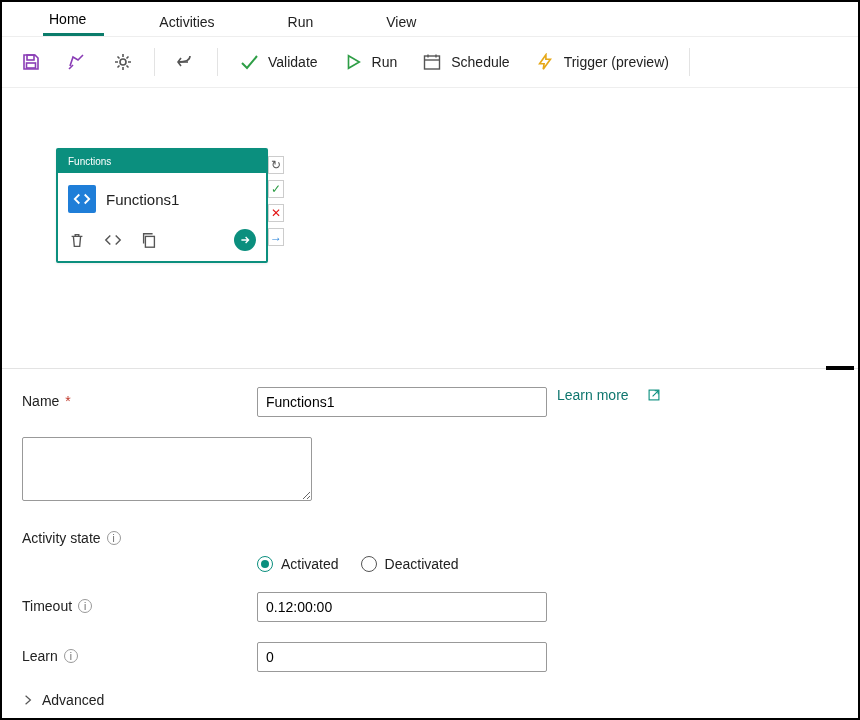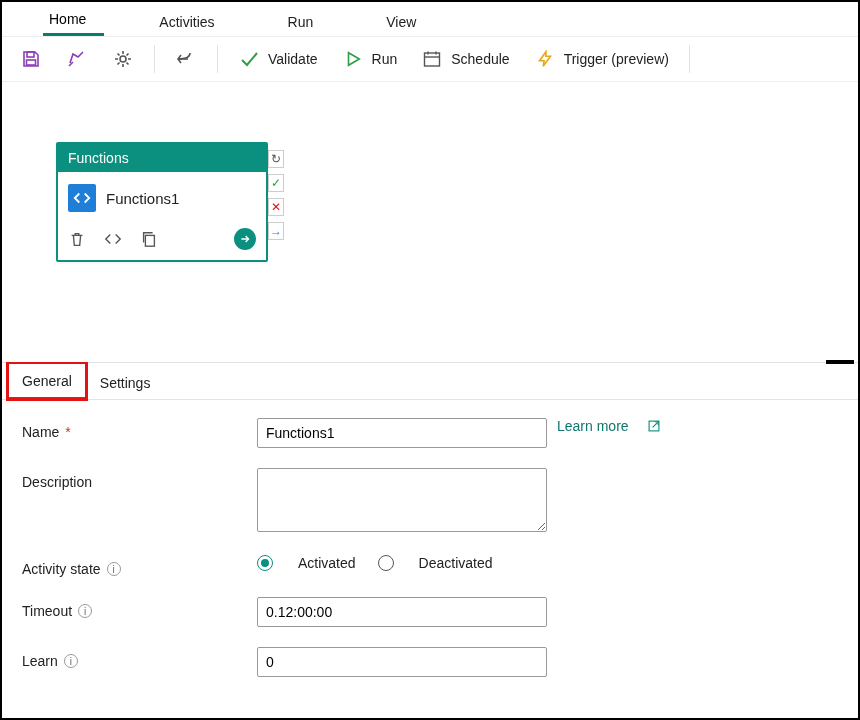--- a/index.html
+++ b/index.html
@@ -5,30 +5,30 @@
   * { box-sizing: border-box; }
   html, body { margin: 0; padding: 0; font-family: "Segoe UI", Arial, sans-serif; font-size: 14px; color: #222; }
   .app { width: 860px; height: 720px; border: 2px solid #000; position: relative; background: #fff; overflow: hidden; }
 
   
   .top-tabs { display: flex; align-items: flex-end; padding: 0 14px; height: 34px; border-bottom: 0px; }
   .top-tab { padding: 8px 18px 6px 6px; margin-right: 22px; cursor: pointer; color: #222; margin-left: 27px; }
   .top-tab.active { border-bottom: 3px solid #0b7c6b; color: #000; font-weight: 400; }
 
   
-  .toolbar { display: flex; align-items: center; height: 46px; border-top: 1px solid #eee; border-bottom: 1px solid #eee; padding: 0 8px; gap: 4px; }
+  .toolbar { display: flex; align-items: center; height: 52px; border-top: 1px solid #eee; border-bottom: 1px solid #eee; padding: 0 8px; gap: 4px; }
   .tb-btn { display: inline-flex; align-items: center; gap: 8px; padding: 6px 10px; cursor: pointer; border-radius: 2px; }
   .tb-sep { width: 1px; height: 28px; background: #e3e3e3; margin: 0 6px; }
   .tb-icon { display: inline-flex; align-items: center; justify-content: center; width: 22px; height: 22px; }
   .tb-label { color: #222; }
 
   
   .canvas { position: relative; height: 280px; background: #fff; }
   .node { position: absolute; left: 54px; top: 60px; width: 212px; border: 2px solid #0b8f7e; border-radius: 2px; background: #fff; box-shadow: 0 1px 3px rgba(0,0,0,0.08); }
-  .node-header { background: #0b8f7e; color: #fff; padding: 6px 10px; font-size: 14px; }
+  .node-header { background: #0b8f7e; color: #fff; padding: 6px 10px; font-size: 10px; }
   .node-body { display: flex; align-items: center; gap: 10px; padding: 12px 10px 10px 10px; }
   .node-icon { width: 28px; height: 28px; background: #1f7ed8; display: inline-flex; align-items: center; justify-content: center; color: #fff; border-radius: 2px; position: relative; }
   .node-icon::before { content:""; position:absolute; left:-4px; top:-4px; width:28px; height:28px; background:#a9def0; z-index:-1; border-radius:2px; }
   .node-title { font-size: 15px; color: #222; }
   .node-footer { display: flex; align-items: center; gap: 18px; padding: 6px 10px 10px 10px; }
   .node-footer .spacer { flex: 1; }
   .go-btn { width: 22px; height: 22px; border-radius: 50%; background: #0b8f7e; color: #fff; display:inline-flex; align-items:center; justify-content:center; font-size: 13px; }
 
   
   .side-icons { position: absolute; left: 266px; top: 68px; display:flex; flex-direction:column; gap:6px; }
@@ -49,21 +49,21 @@
   .form { padding: 18px 20px; }
   .form-row { display:flex; align-items:flex-start; margin-bottom: 20px; }
   .form-label { width: 235px; padding-top: 6px; display:flex; align-items:center; gap:6px; }
   .required { color:#c0392b; }
   .info-icon { width:14px; height:14px; border:1px solid #999; border-radius:50%; display:inline-flex; align-items:center; justify-content:center; font-size:10px; color:#666; }
   .form-control { width: 290px; }
   .form-control input[type=text], .form-control textarea { width:100%; border:1px solid #999; padding:6px 8px; font-family:inherit; font-size:14px; border-radius:2px; }
   .form-control textarea { height: 64px; resize: both; }
   .learn-more { margin-left: 10px; color:#0f766e; display:inline-flex; align-items:center; gap:18px; cursor:pointer; }
   .radio-group { display:flex; gap:22px; align-items:center; }
-  .radio { display:inline-flex; align-items:center; gap:25px; cursor:pointer; }
+  .radio { display:inline-flex; align-items:center; gap:8px; cursor:pointer;margin-top:32px; }
   .radio-dot { width:16px; height:16px; border:1.5px solid #555; border-radius:50%; display:inline-flex; align-items:center; justify-content:center; }
   .radio.checked .radio-dot { border-color:#0b8f7e; }
   .radio.checked .radio-dot::after { content:""; width:8px; height:8px; border-radius:50%; background:#0b8f7e; }
   .advanced-row { display:flex; align-items:center; gap:8px; cursor:pointer; margin-top:4px; }
   .chevron { display:inline-block; transform: rotate(0deg); }
 
   svg { display:block; }
 </style>
 </head>
 <body>
@@ -197,24 +197,20 @@
       <span class="sicon" style="color:#e31313">✕</span>
       <span class="sicon" style="color:#1f7ed8">→</span>
     </div>
   </div>
 
   <div class="splitter-wrap">
     <div class="splitter-handle"></div>
   </div>
 
   <div class="panel">
-    <div class="panel-tabs">
-      <div class="panel-tab active highlight">General</div>
-      <div class="panel-tab">Settings</div>
-    </div>
 
     <div class="form">
 
       <div class="form-row">
         <div class="form-label">
           <span>Name</span>
           <span class="required">*</span>
         </div>
         <div class="form-control">
           <input type="text" value="Functions1" style="">
@@ -224,23 +220,20 @@
           <span>
             <svg width="14" height="14" viewBox="0 0 20 20">
                 <rect x="3" y="3" width="14" height="14" fill="none" stroke="#0b8f7e" stroke-width="1.6"></rect>
                 <path fill="none" stroke="#0b8f7e" stroke-width="1.6" d="M8 12l8-8M11 4h5v5"></path>
               </svg>
           </span>
         </a>
       </div>
 
       <div class="form-row">
-        <div class="form-label">
-          <span>Description</span>
-        </div>
         <div class="form-control">
           <textarea style=""></textarea>
         </div>
       </div>
 
       <div class="form-row">
         <div class="form-label">
           <span>Activity state</span>
           <span class="info-icon">i</span>
         </div>
@@ -271,17 +264,25 @@
       <div class="form-row">
         <div class="form-label">
           <span>Learn</span>
           <span class="info-icon">i</span>
         </div>
         <div class="form-control">
           <input type="text" value="0" style="">
         </div>
       </div>
 
+      <div class="advanced-row">
+        <span class="chevron">
+          <svg width="12" height="12" viewBox="0 0 20 20">
+              <path fill="none" stroke="#555" stroke-width="2" d="M6 3l8 7-8 7"></path>
+            </svg>
+        </span>
+        <span>Advanced</span>
+      </div>
 
     </div>
   </div>
 
 </div>
 
 </body></html>

